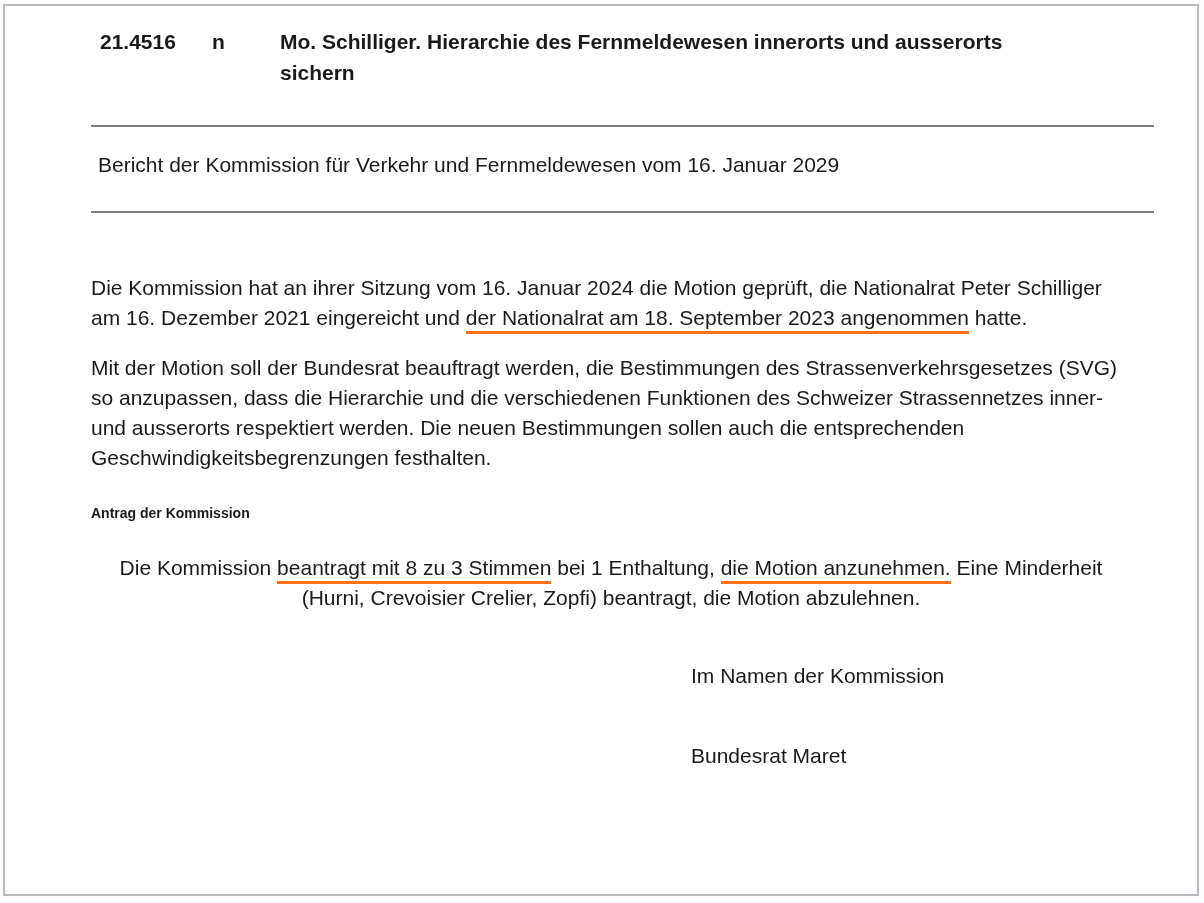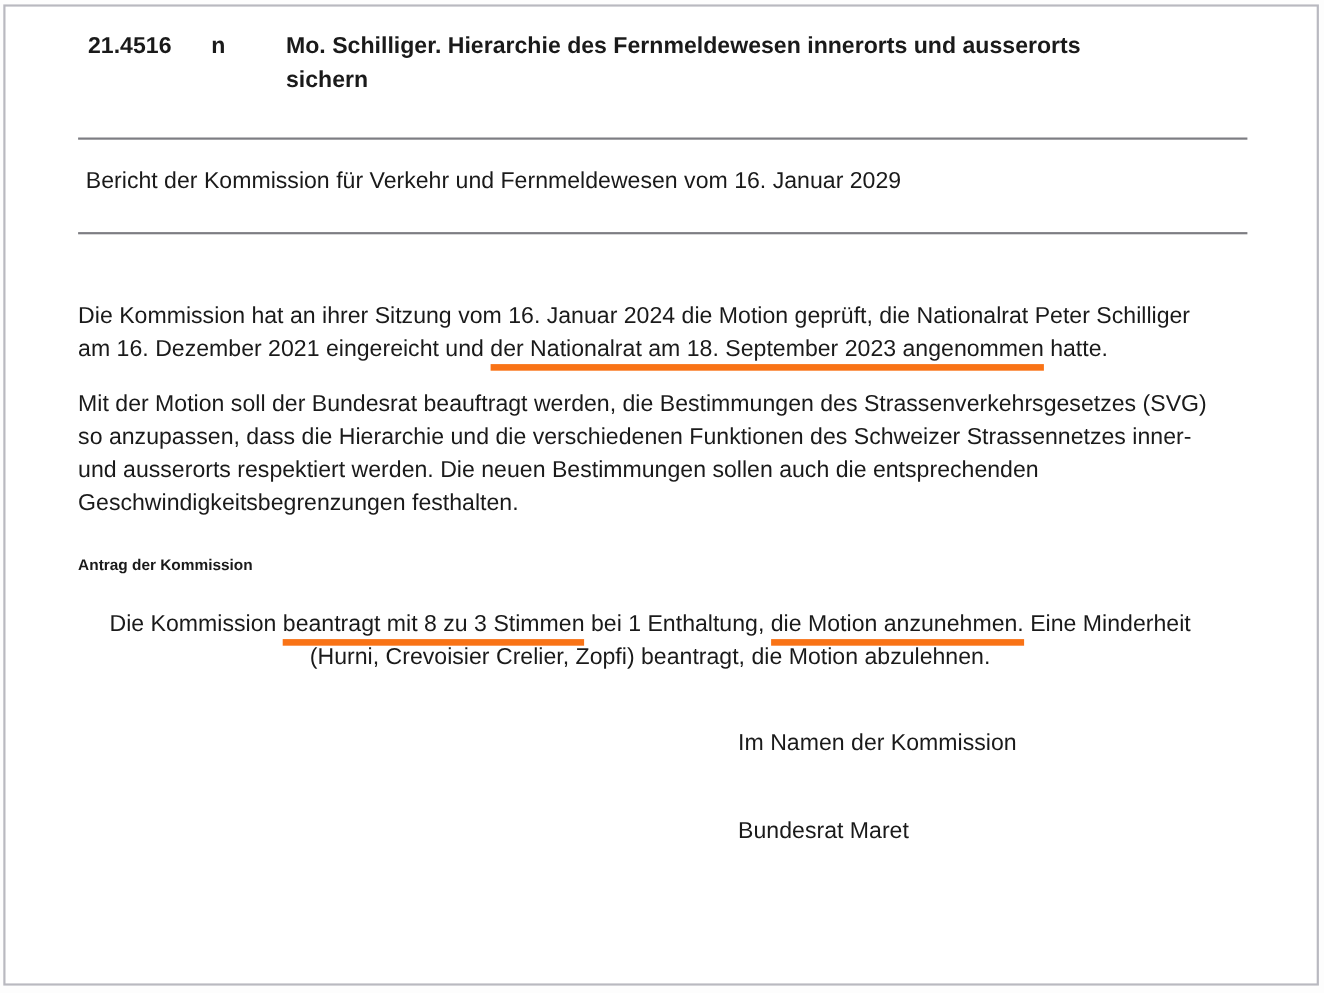--- a/index.html
+++ b/index.html
@@ -20,21 +20,21 @@
     left: 3px;
     top: 4px;
     width: 1196px;
     height: 892px;
     background: #ffffff;
     border: 2px solid #b9b9c0;
     box-sizing: border-box;
     overflow: hidden;
   }
   .content {
-    padding: 20px 0 0 66px;
+    padding: 20px 0 0 86px;
     color: #1a1a1a;
     font-size: 21px;
     line-height: 30px;
   }
   .title-row {
     display: flex;
     margin-left: 9px;
     font-weight: bold;
     line-height: 31px;
   }
@@ -70,21 +70,21 @@
   .reporting-line { margin-top: 20px; width: 1040px; }
   .signature-block {
     margin: 48px 0 16px 600px;
     width: 430px;
   }
   .signature-name {
     margin: 50px 0 0 600px;
     width: 430px;
   }
   .red-underline {
-    border-bottom: 6px solid #f97316;
+    border-bottom: 3px solid #f97316;
     padding-bottom: 2px;
   }
 </style>
 </head>
 <body>
 
 <div class="stage">
   <div class="page">
     <div class="content">
 

